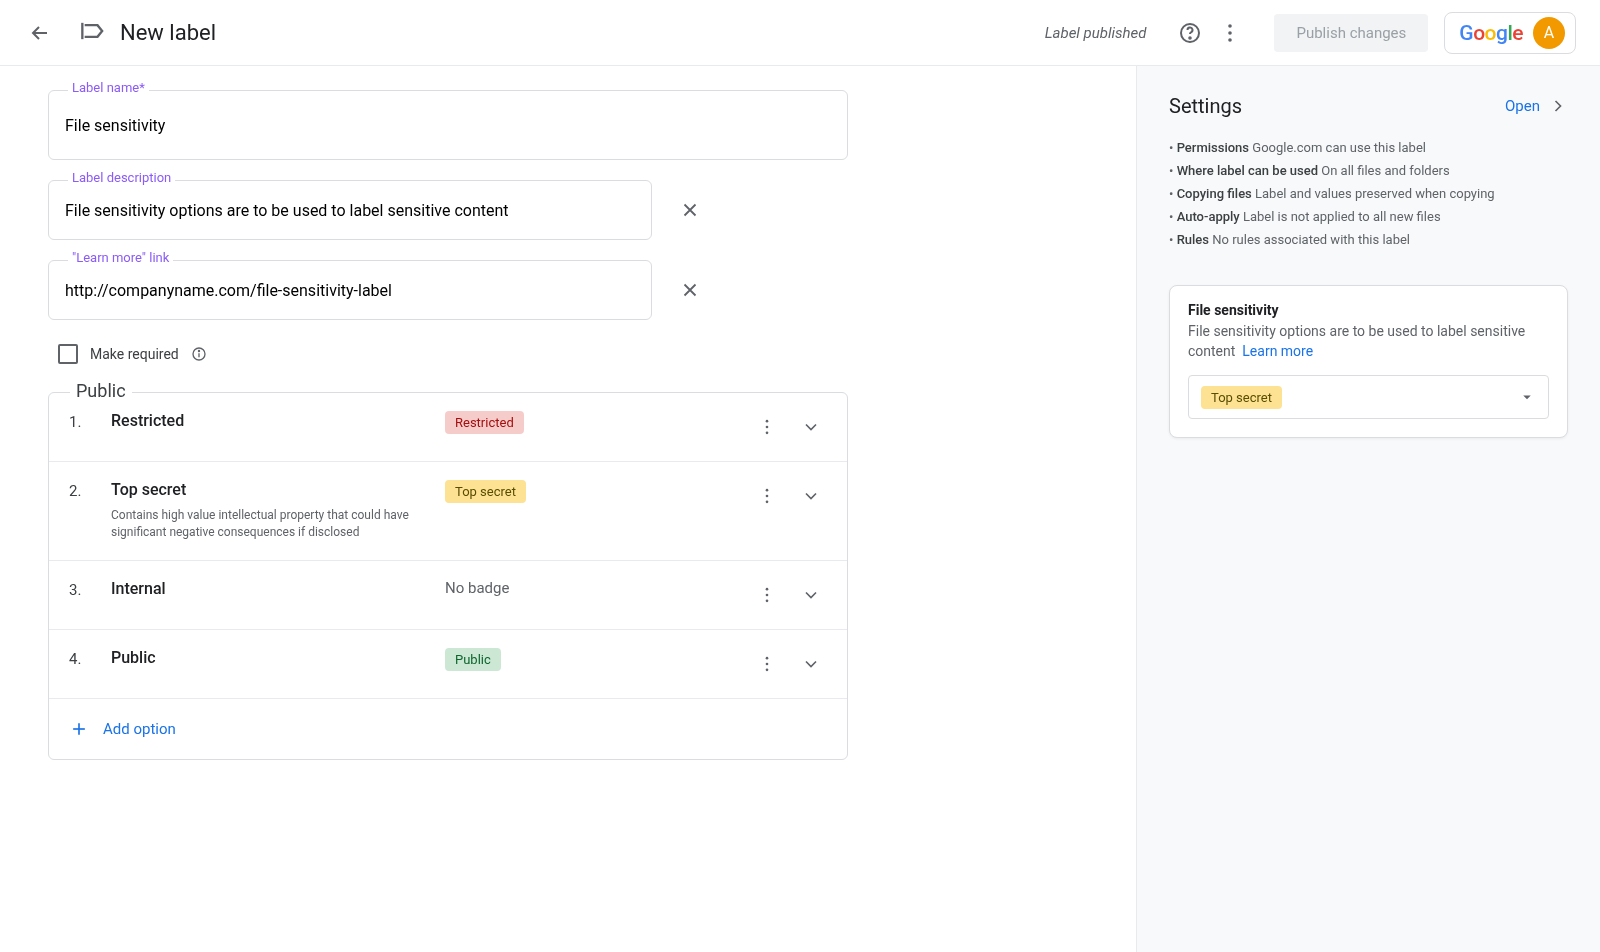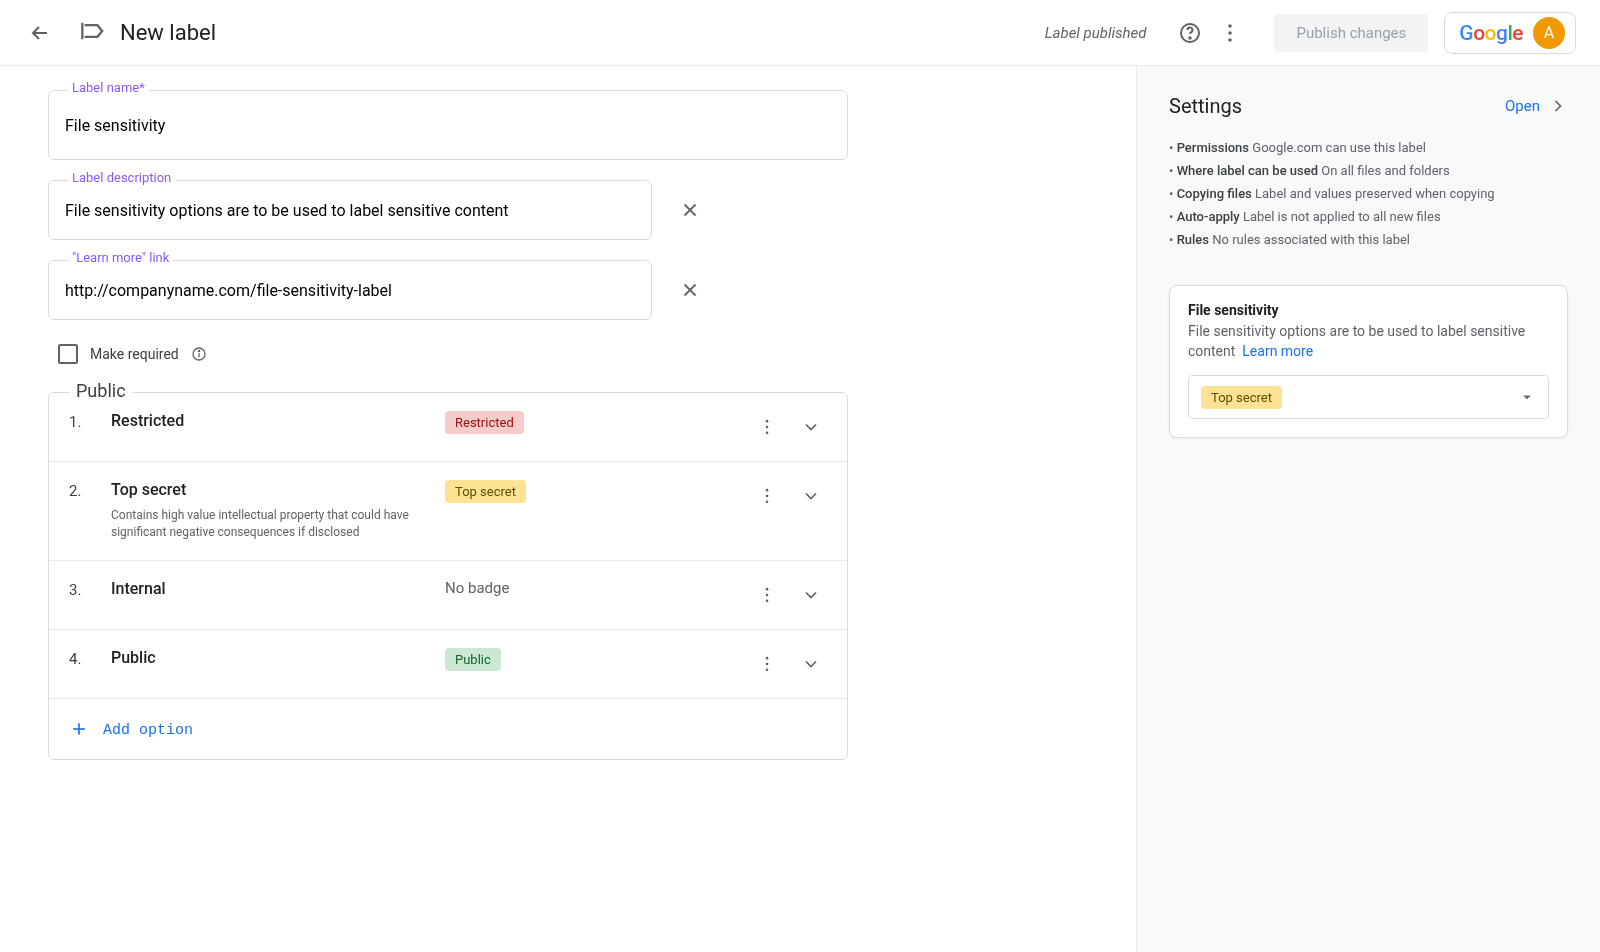--- a/index.html
+++ b/index.html
@@ -145,26 +145,25 @@
     display: inline-block;
     padding: 4px 10px;
     border-radius: 4px;
     font-size: 13px;
   }
   .no-badge { color: #5f6368; font-size: 15px; }
   .opt-actions { margin-left: auto; display:flex; align-items:center; gap: 12px; }
   .icon-btn { width:32px; height:32px; display:flex; align-items:center; justify-content:center; cursor:pointer; color:#5f6368; }
   .icon-btn svg { width:20px; height:20px; }
   .add-row {
-    display:flex; align-items:flex-end; gap: 14px;
+    display:flex; align-items:center; gap: 14px;
     padding: 20px;
     color: #1a73e8;
     cursor: pointer;
     font-size: 15px;
-    font-family: Liberation Mono, monospace;
   }
   .add-row svg { width: 20px; height:20px; }
 
   
   .side-header {
     display: flex; align-items: center; justify-content: space-between;
     margin-bottom: 18px;
   }
   .side-title { font-size: 20px; color: #202124; }
   .open-link { color: #1a73e8; font-size: 15px; display:flex; align-items:center; gap:8px; cursor:pointer; }

